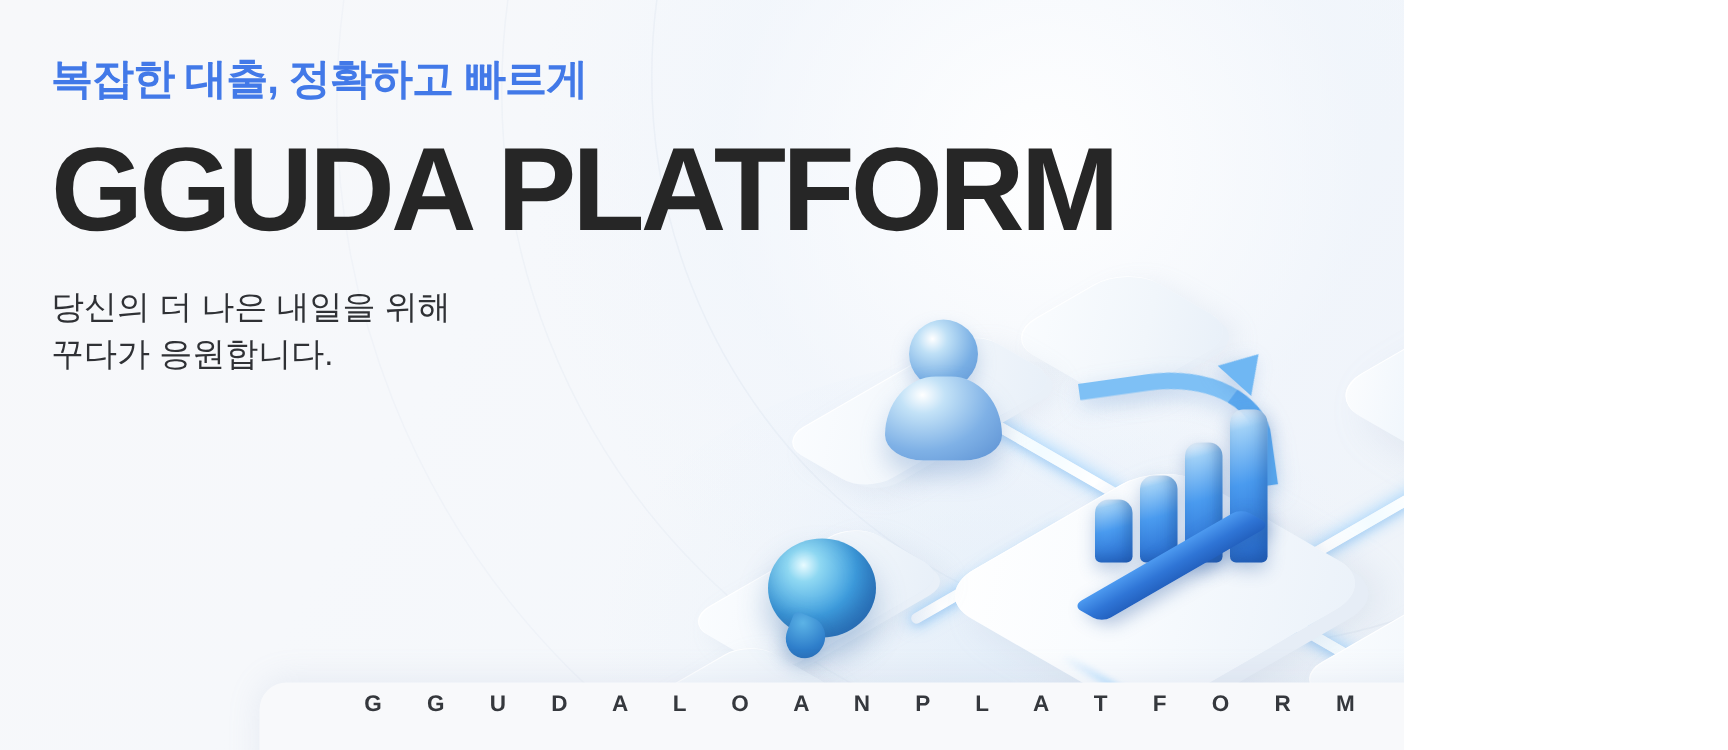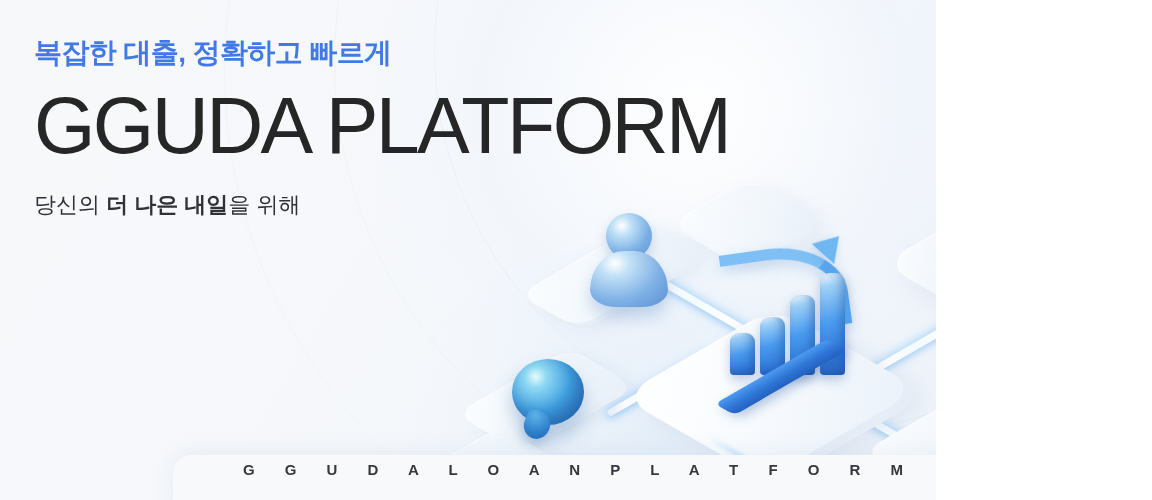--- a/index.html
+++ b/index.html
@@ -199,34 +199,34 @@
   #tagline {
     font-size: 28px;
     font-weight: bold;
     letter-spacing: -0.6px;
     color: #4279e8;
     margin: 0 0 16px 0;
     white-space: nowrap;
   }
   #title {
     font-size: 79px;
-    font-weight: normal;
+    font-weight: bold;
     letter-spacing: -2.6px;
     color: #262626;
     margin: 0 0 26px 0;
     line-height: 0.95;
     white-space: nowrap;
   }
   .sub-line {
     font-size: 22px;
     color: #2f3135;
     line-height: 1.42;
     white-space: nowrap;
   }
-  .sub-line b { font-weight: bold; }
+  .sub-line b { font-weight: normal; }
 
   
   #plate {
     position: absolute;
     left: 173px; top: 455px;
     width: 800px; height: 70px;
     border-radius: 18px 18px 0 0;
     background: #f8f9fb;
     box-shadow: 0 -2px 22px rgba(150,170,200,0.16);
     z-index: 7;
@@ -304,19 +304,22 @@
       <div class="bulb-screw" style="left:16px; top:82px;"></div>
     </div>
   </div>
 
   <div id="copy">
     <p id="tagline">복잡한 대출, 정확하고 빠르게</p>
     <h1 id="title">GGUDA PLATFORM</h1>
     <div class="sub-line">
       <span>당신의 </span><b>더 나은 내일</b><span>을 위해</span>
     </div>
+    <div class="sub-line">
+      <span>꾸다가 </span><b>응원합니다.</b>
+    </div>
   </div>
 
   <div id="plate">
     <div id="plate-text">G G U D A  L O A N  P L A T F O R M</div>
   </div>
 
 </div>
 
 </body></html>

